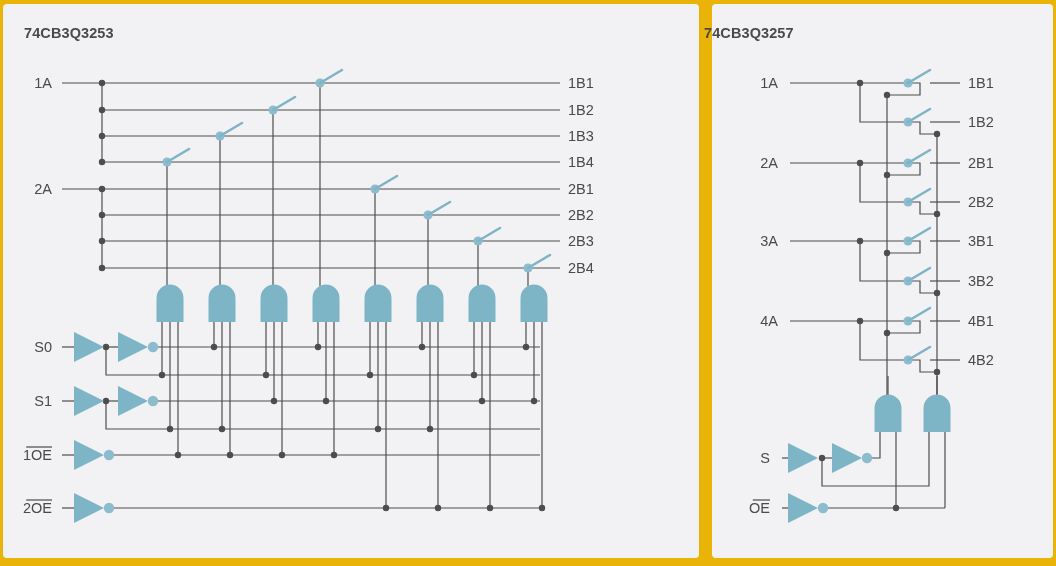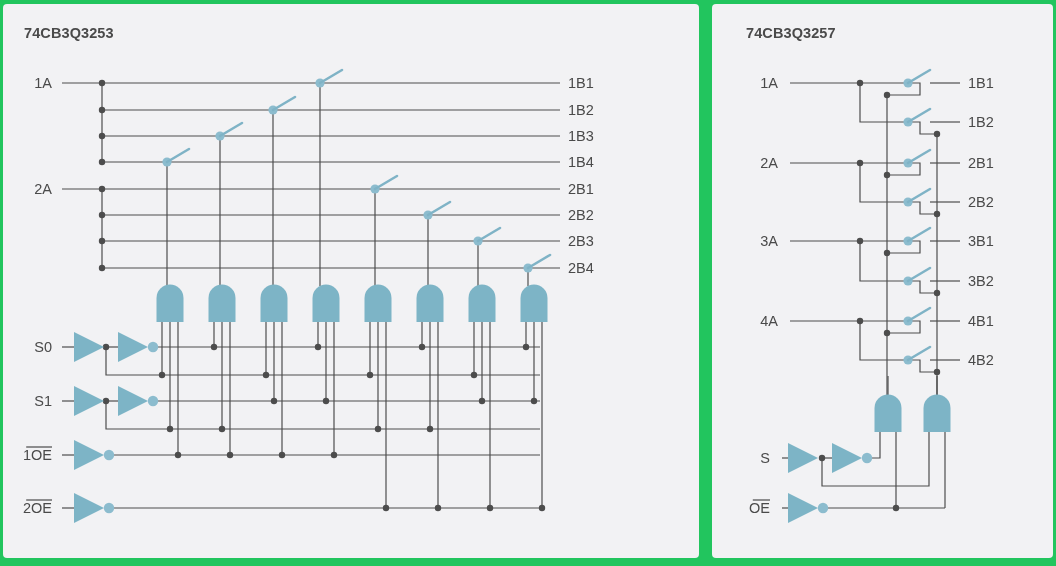--- a/index.html
+++ b/index.html
@@ -1,23 +1,23 @@
 <!DOCTYPE html>
 <html><head>
 <meta charset="utf-8">
 <style>
   html,body{margin:0;padding:0;background:#ffffff;}
   body{width:1056px;height:566px;font-family:"Liberation Sans",sans-serif;overflow:hidden;}
-  #stage{position:relative;width:1056px;height:566px;background:#22c55e;}
+  #stage{position:relative;width:1056px;height:566px;background:#eab308;}
   .panel{position:absolute;background:#f2f2f4;border-radius:4px;}
   #panel-left{left:3px;top:4px;width:696px;height:554px;}
   #panel-right{left:712px;top:4px;width:341px;height:554px;}
   .ptitle{position:absolute;font-size:14.5px;font-weight:bold;color:#4a4a4a;letter-spacing:.1px;}
   #title-left{left:24px;top:25px;}
-  #title-right{left:746px;top:25px;}
+  #title-right{left:704px;top:25px;}
   svg{position:absolute;left:0;top:0;width:1056px;height:566px;pointer-events:none;}
   .w{stroke:#4d4d4d;stroke-width:1.2;fill:none;}
   .lever{stroke:#7fb3c6;stroke-width:2.6;stroke-linecap:round;fill:none;}
   .jdot{fill:#4d4d4d;}
   .sdot{fill:#8cbcce;}
   .gate{fill:#7db4c6;}
   .lbl{font-size:14.5px;fill:#4a4a4a;font-family:"Liberation Sans",sans-serif;}
   .lbl-r{text-anchor:end;}
   .lbl-l{text-anchor:start;}
   .ovl{stroke:#4a4a4a;stroke-width:1.2;}

